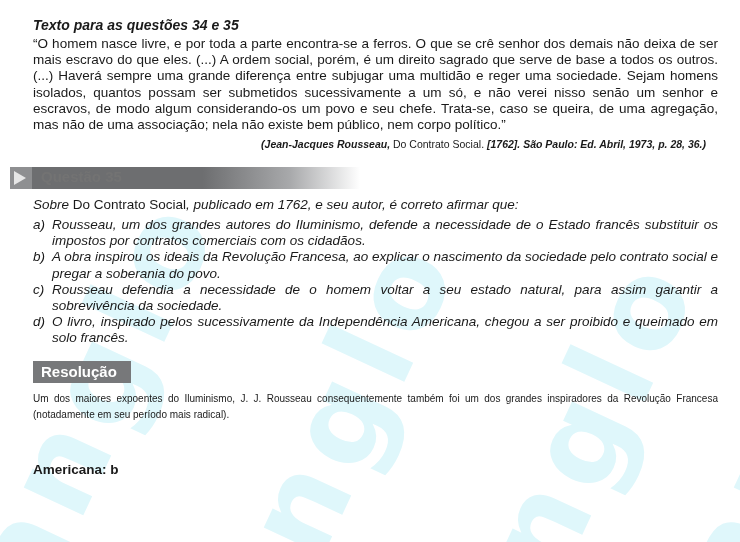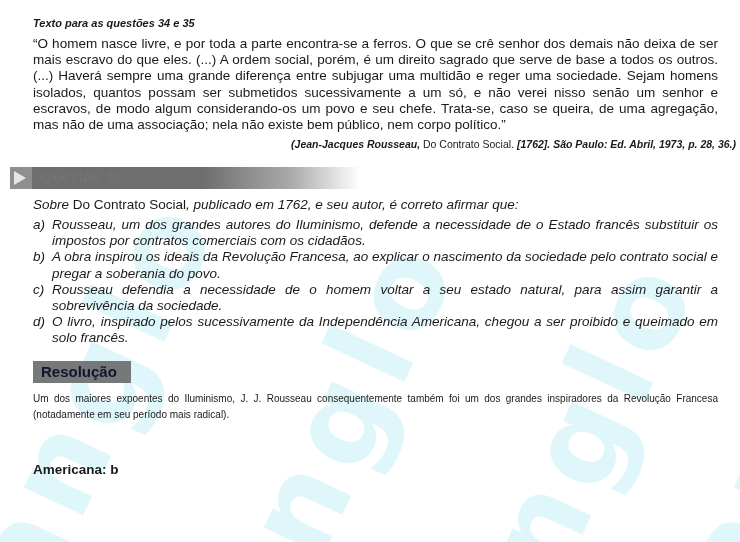--- a/index.html
+++ b/index.html
@@ -12,28 +12,28 @@
   .watermark {
     position: absolute; inset: 0; overflow: hidden; pointer-events: none; z-index: 0;
   }
   .wm {
     position: absolute; font-family: "DejaVu Sans", sans-serif; font-weight: bold;
     font-size: 120px; color: #dff7fb; transform: rotate(-65deg); transform-origin: left top;
     letter-spacing: 10px; white-space: nowrap;
   }
   .content { position: relative; z-index: 1; }
   .heading-small {
-    position: absolute; left: 33px; top: 17px; font-size: 11px; font-weight: bold; font-style: italic;
+    position: absolute; left: 33px; top: 17px; font-size: 14px; font-weight: bold; font-style: italic;
   }
   .quote {
     position: absolute; left: 33px; top: 36px; width: 685px; font-size: 13.5px; 
     line-height: 16.2px; text-align: justify;
   }
   .citation {
-    position: absolute; right: 4px; top: 138px; font-size: 10.5px; font-style: italic; font-weight: bold;
+    position: absolute; right: 34px; top: 138px; font-size: 10.5px; font-style: italic; font-weight: bold;
   }
   .citation .plain { font-style: normal; font-weight: normal; }
   .q-bar {
     position: absolute; left: 10px; top: 167px; width: 350px; height: 22px;
     background: linear-gradient(to right, #6d6e70 0%, #6d6e70 55%, #a8a9ab 80%, rgba(255,255,255,0) 100%);
   }
   .q-arrow-box {
     position: absolute; left: 10px; top: 167px; width: 22px; height: 22px; background: #8e8f91;
   }
   .q-arrow {
@@ -46,21 +46,21 @@
   .prompt {
     position: absolute; left: 33px; top: 197px; font-size: 13.5px;
   }
   .prompt i { font-style: italic; }
   .options { position: absolute; left: 33px; top: 217px; width: 685px; font-size: 13.5px; font-style: italic; line-height: 16.2px; }
   .opt { display: flex; text-align: justify; }
   .opt .letter { width: 19px; flex: none; }
   .opt .txt { flex: 1; }
   .res-label {
     position: absolute; left: 33px; top: 361px; height: 22px; width: 98px; background: #77787a;
-    color: #0f172a; font-size: 15px; font-weight: bold; line-height: 22px; padding-left: 8px; box-sizing: border-box;
+    color: #ffffff; font-size: 15px; font-weight: bold; line-height: 22px; padding-left: 8px; box-sizing: border-box;
   }
   .res-body {
     position: absolute; left: 33px; top: 391px; width: 685px; font-size: 10px; line-height: 16.2px; text-align: justify;
   }
   .answer {
     position: absolute; left: 33px; top: 462px; font-size: 13.5px; font-weight: bold;
   }
 </style>
 </head>
 <body>

